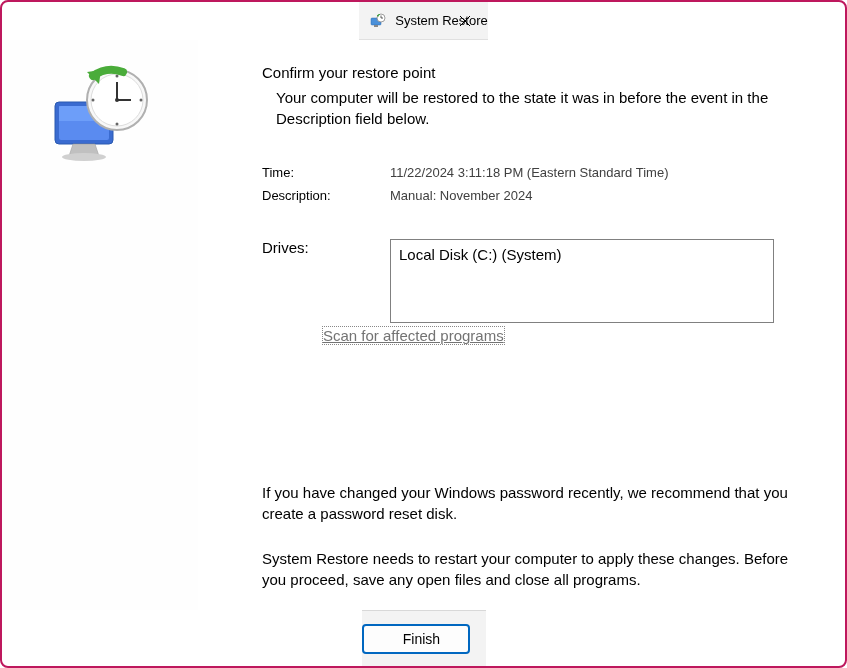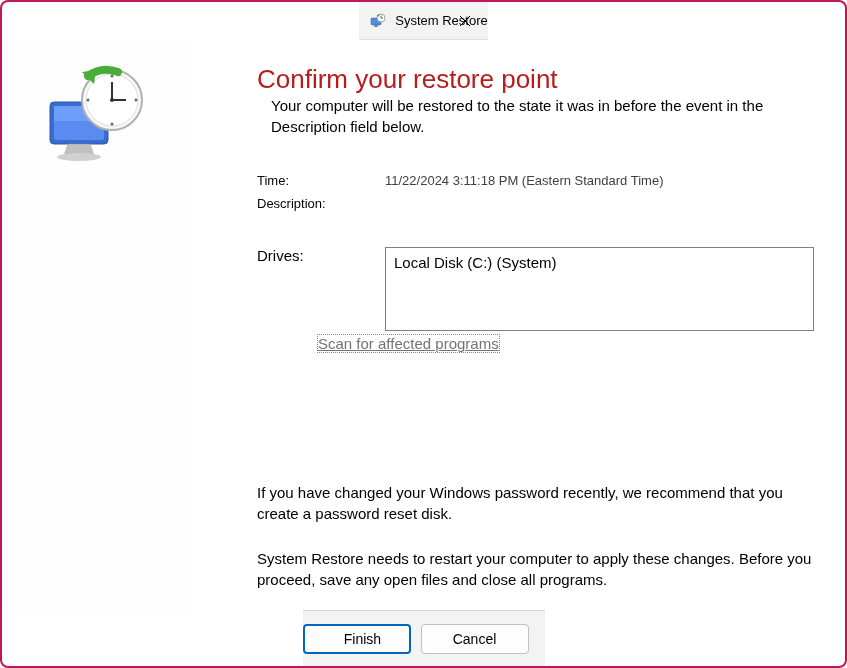--- a/index.html
+++ b/index.html
@@ -72,24 +72,24 @@
       width: 110px;
       height: 110px;
       position: relative;
     }
     .main {
       flex: 1;
       padding: 24px 36px 20px 64px;
       position: relative;
     }
     .heading {
-      color: #b91c1c;
-      font-size: 26px;
+      color: #000000;
+      font-size: 15px;
       font-weight: 400;
-      margin-bottom: 0;
+      margin-bottom: 6px;
     }
     .subheading {
       font-size: 15px;
       color: #000;
       line-height: 1.4;
       padding-left: 14px;
       margin-bottom: 36px;
     }
     .info-row {
       display: flex;
@@ -105,21 +105,21 @@
     }
     .drives-row {
       display: flex;
       margin-top: 36px;
     }
     .drives-label {
       width: 128px;
       font-size: 15px;
     }
     .drives-box {
-      width: 429px;
+      width: 384px;
       height: 84px;
       border: 1px solid #808080;
       padding: 6px 8px;
       font-size: 15px;
       background: #fff;
     }
     .scan-link {
       color: #737373;
       text-decoration: underline;
       font-size: 15px;
@@ -222,34 +222,34 @@
     <div class="main">
       <h1 class="heading">Confirm your restore point</h1>
       <p class="subheading">Your computer will be restored to the state it was in before the event in the Description field below.</p>
 
       <div class="info-row">
         <span class="info-label">Time:</span>
         <span class="info-value">11/22/2024 3:11:18 PM (Eastern Standard Time)</span>
       </div>
       <div class="info-row">
         <span class="info-label">Description:</span>
+        <span class="info-value">Manual: November 2024</span>
       </div>
 
       <div class="drives-row">
         <span class="drives-label">Drives:</span>
         <div class="drives-box">
           <span>Local Disk (C:) (System)</span>
         </div>
       </div>
       <a class="scan-link">Scan for affected programs</a>
 
       <div class="warning-block">
         <p class="warning-text">If you have changed your Windows password recently, we recommend that you create a password reset disk.</p>
         <p class="warning-text" style="margin-bottom:0">System Restore needs to restart your computer to apply these changes. Before you proceed, save any open files and close all programs.</p>
       </div>
     </div>
   </div>
 
   <div class="footer">
     <button class="btn primary">Finish</button>
-    <button class="btn">Cancel</button>
   </div>
 </div>
 
 </body></html>

